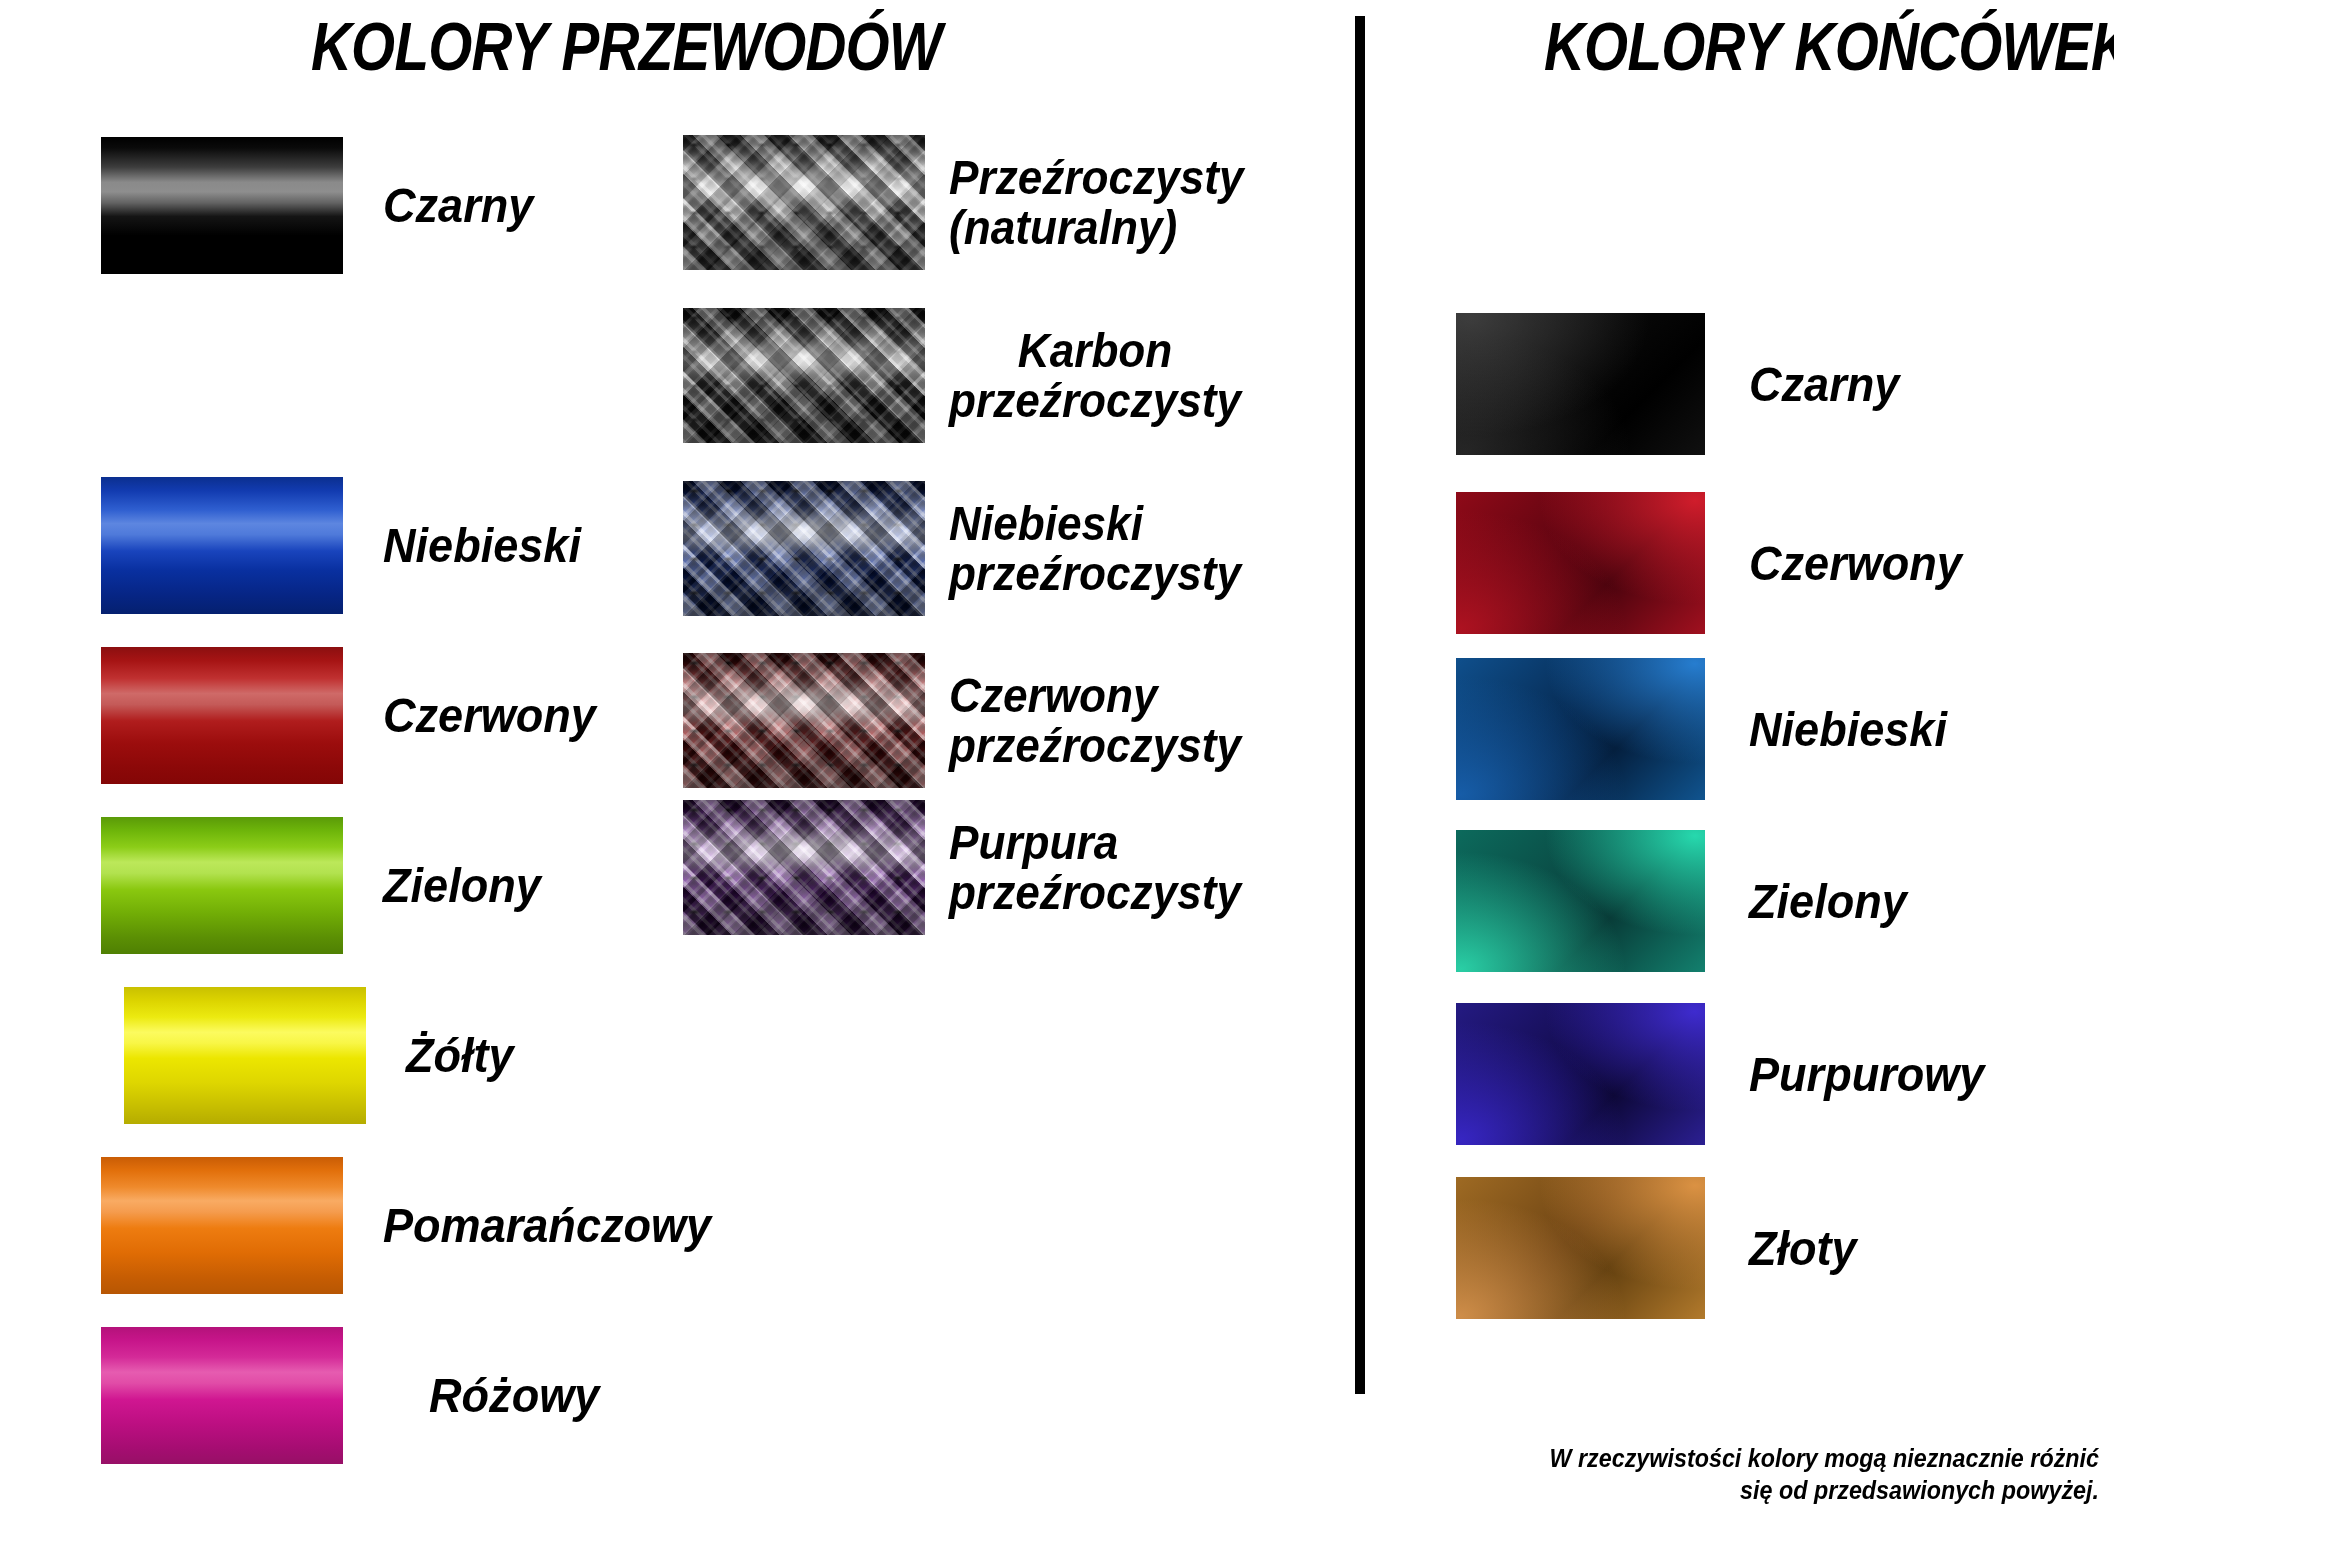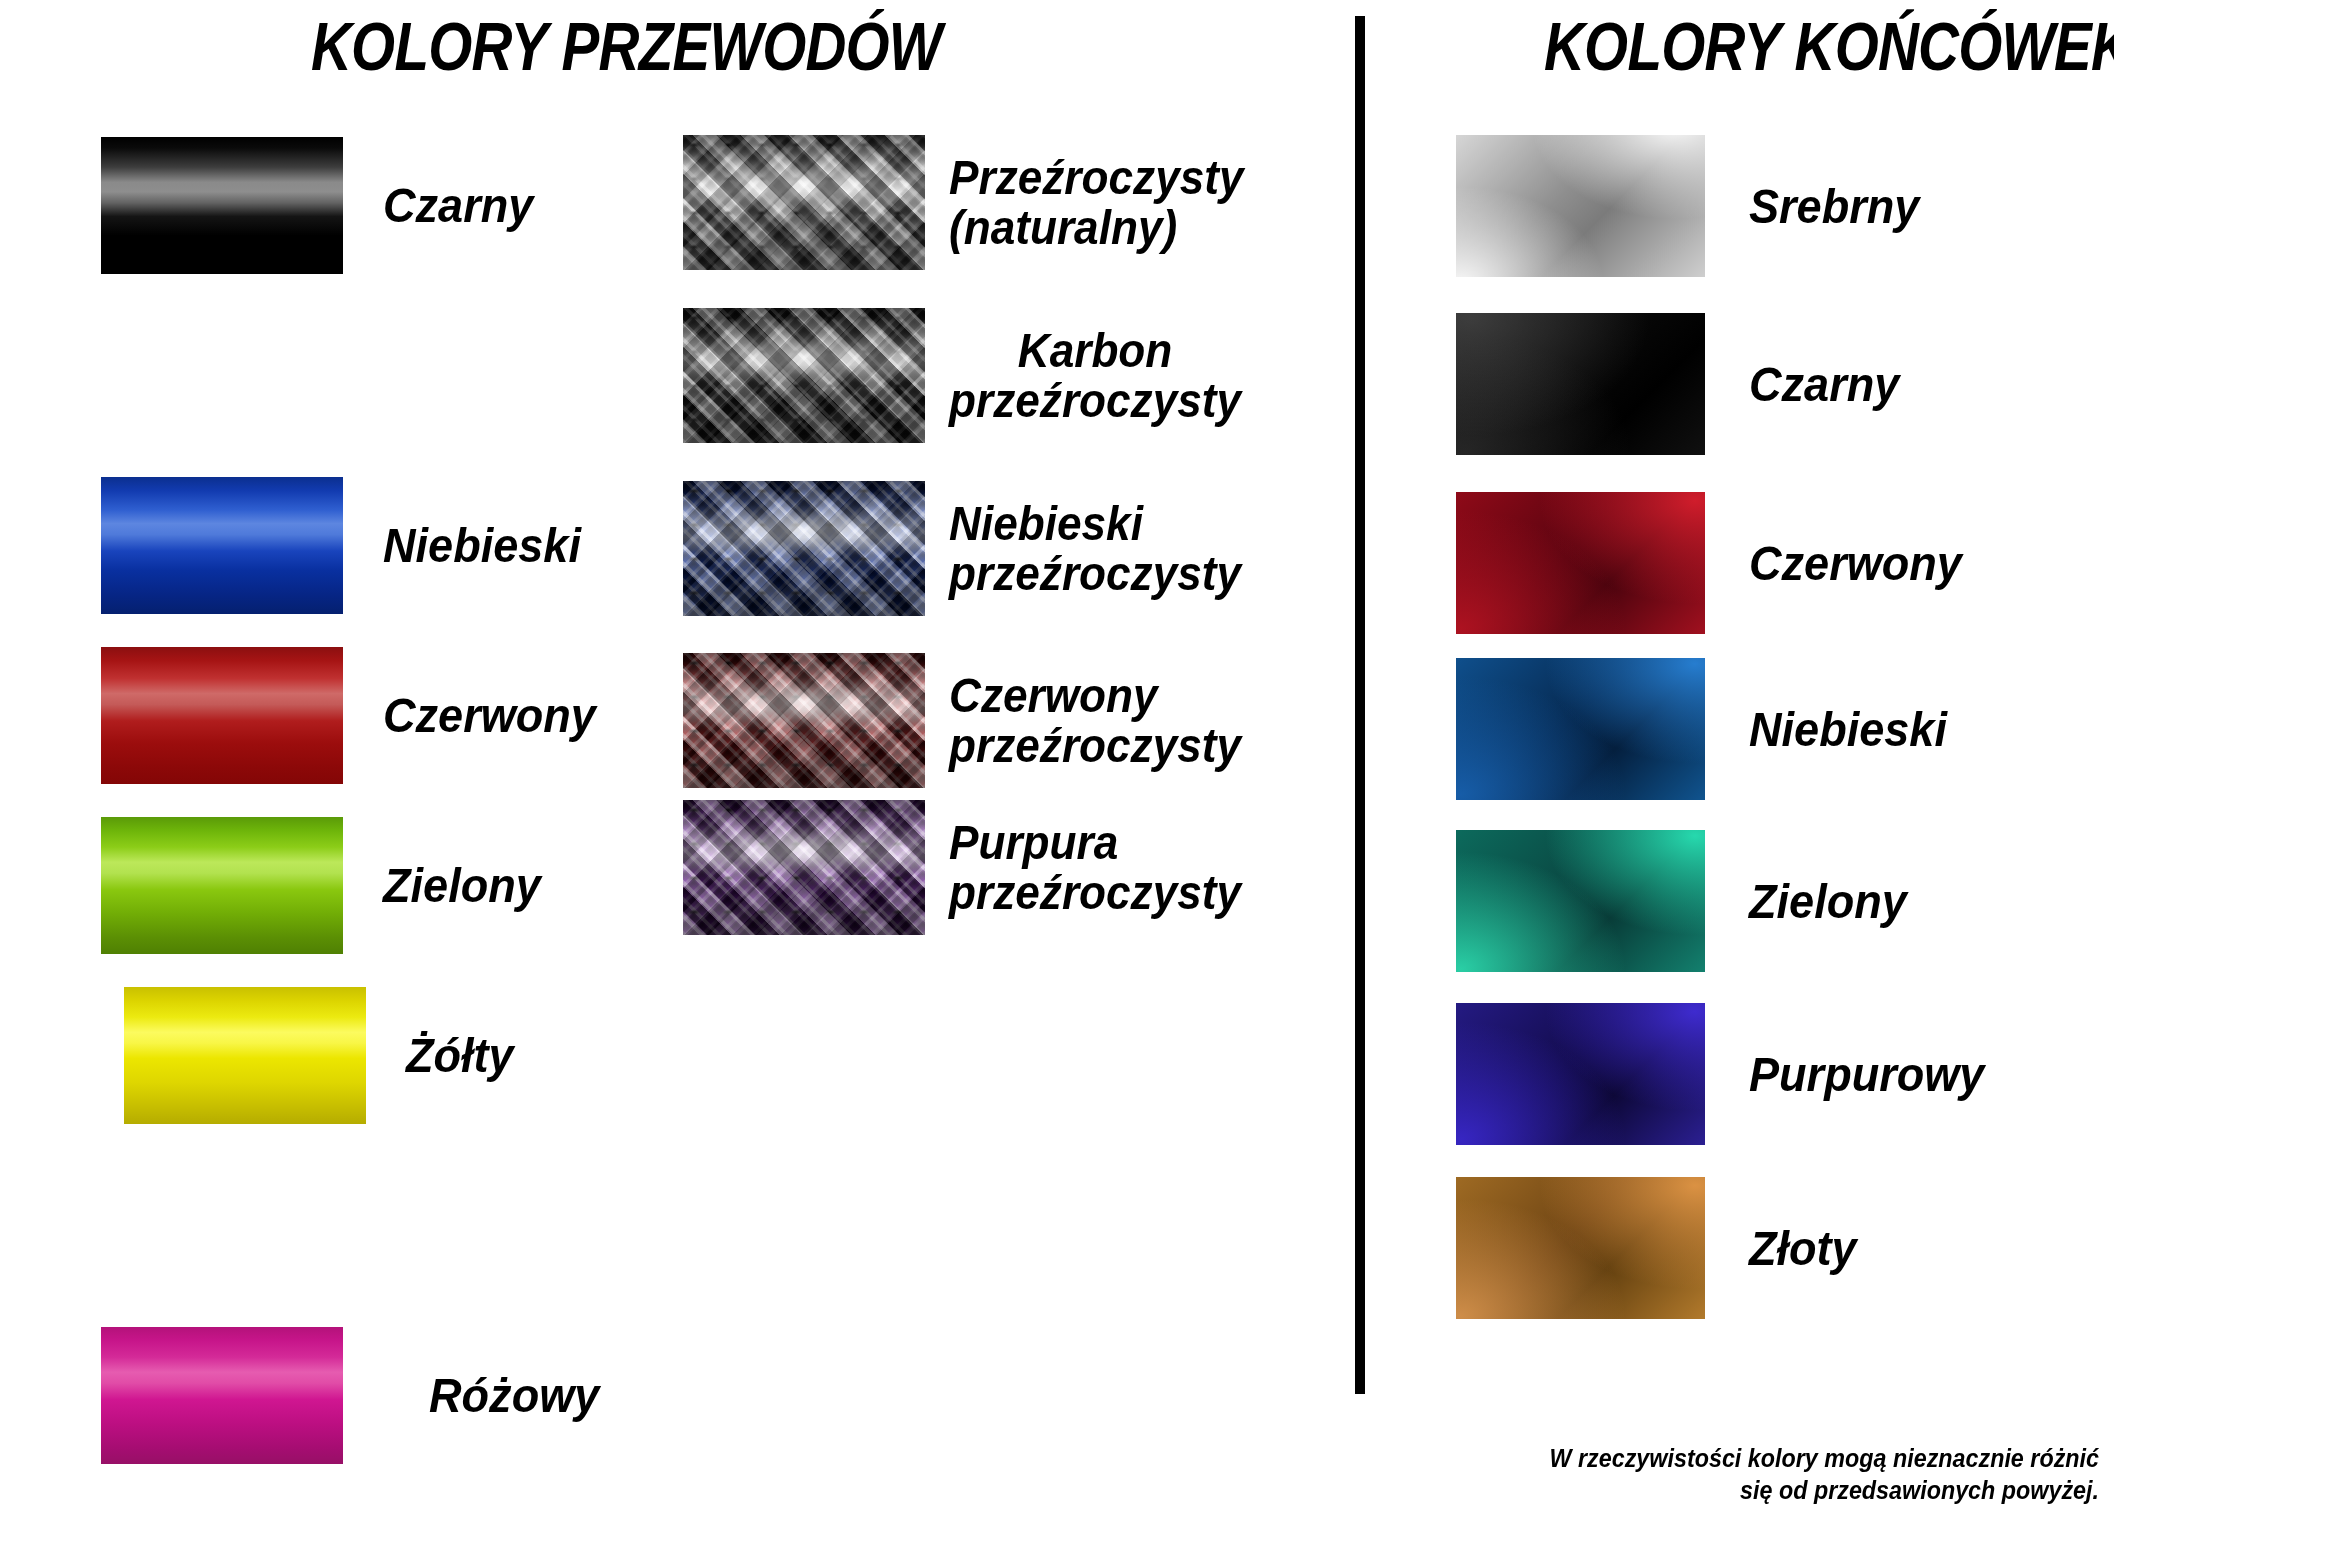--- a/index.html
+++ b/index.html
@@ -225,20 +225,24 @@
     <span class="label">Czerwony</span>
   </div>
   <div class="row col-a" style="left:101px; top:817px;">
     <span class="swatch g-green"></span>
     <span class="label">Zielony</span>
   </div>
   <div class="row col-a" style="left:87px; top:987px;padding-left:37px;">
     <span class="swatch g-yellow"></span>
     <span class="label">Żółty</span>
   </div>
+  <div class="row col-a" style="left:101px; top:1157px;">
+    <span class="swatch g-orange"></span>
+    <span class="label">Pomarańczowy</span>
+  </div>
   <div class="row col-a" style="left:101px; top:1327px;gap:46px;">
     <span class="swatch g-pink"></span>
     <span class="label">Różowy</span>
   </div>
 
   <div class="row col-b" style="left:683px; top:135px;">
     <span class="swatch braid b-natural">
       <span class="holes"></span>
       <span class="sheen"></span>
     </span>
@@ -271,24 +275,20 @@
   </div>
   <div class="row col-b" style="left:683px; top:800px;">
     <span class="swatch braid b-purple">
       <span class="holes"></span>
       <span class="sheen"></span>
     </span>
     <span class="label">Purpura
 przeźroczysty</span>
   </div>
 
-  <div class="row col-c" style="left:1456px; top:135px;">
-    <span class="swatch t-silver"></span>
-    <span class="label">Srebrny</span>
-  </div>
   <div class="row col-c" style="left:1456px; top:313px;">
     <span class="swatch t-black"></span>
     <span class="label">Czarny</span>
   </div>
   <div class="row col-c" style="left:1456px; top:492px;">
     <span class="swatch t-red"></span>
     <span class="label">Czerwony</span>
   </div>
   <div class="row col-c" style="left:1456px; top:658px;">
     <span class="swatch t-blue"></span>

